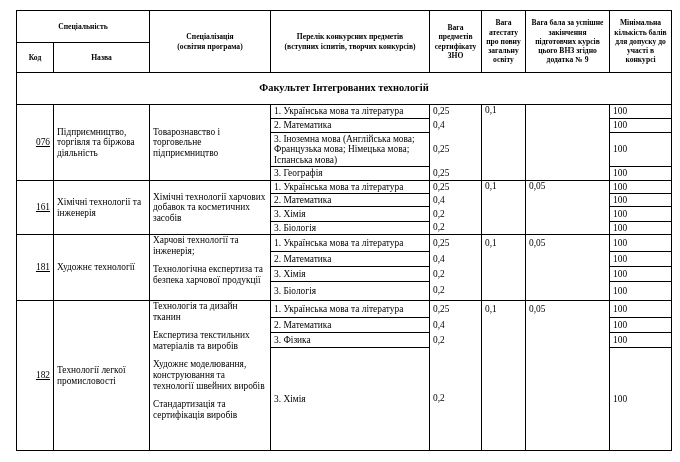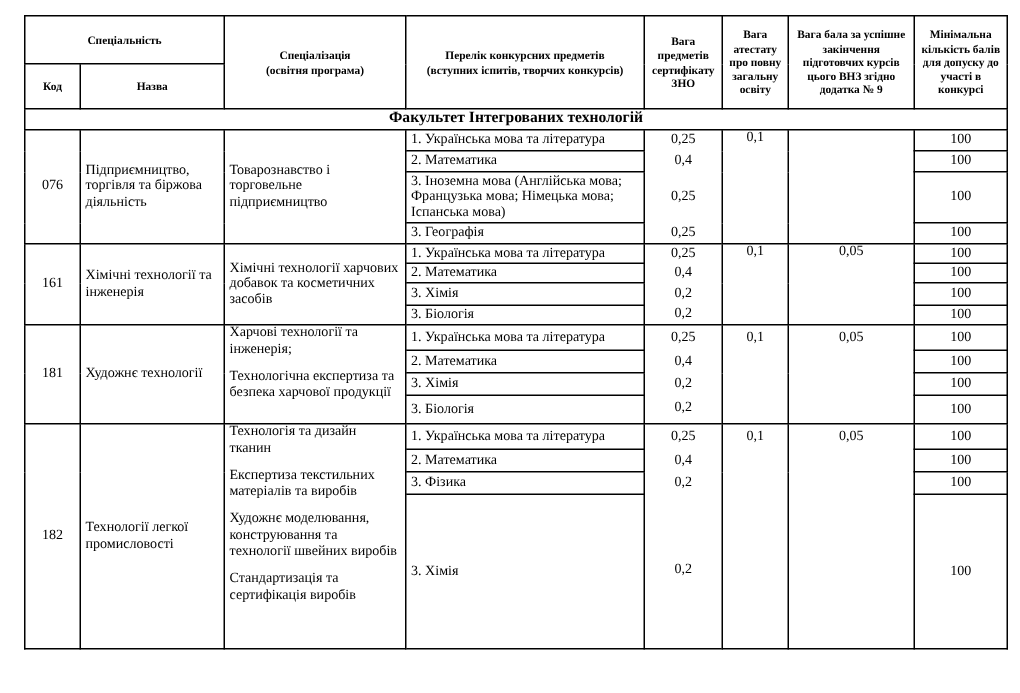--- a/index.html
+++ b/index.html
@@ -1,24 +1,24 @@
 <!DOCTYPE html>
 <html><head>
 <meta charset="utf-8">
 <style>
   html, body { margin:0; padding:0; background:#ffffff; }
   body { width:680px; height:462px; overflow:hidden; position:relative; font-family:"Liberation Serif", serif; color:#000; }
   table.main { position:absolute; left:16px; top:10px; border-collapse:collapse; table-layout:fixed; width:655px; }
   table.main td, table.main th { border:1px solid #000; padding:0 3px; font-size:9.4px; line-height:10.6px; vertical-align:middle; }
   table.main th { font-weight:bold; text-align:center; font-size:7.6px; line-height:9.2px;margin-top:29px; }
-  .c { text-align:center; }
+  .c { text-align:right;text-decoration:underline; }
   .l { text-align:left;margin-top:40px; }
   .top { vertical-align:top !important; }
   .faculty { font-weight:bold; text-align:center; font-size:10.4px !important; }
-  .num { text-align:center; }
+  .num { text-align:left; }
   .sp p { margin:0 0 8px 0; }
   .sp p:last-child { margin-bottom:0; }
   
   td.noline-b { border-bottom:none !important; }
   td.noline-t { border-top:none !important; }
 </style>
 </head>
 <body>
 
 <table class="main">
@@ -47,21 +47,21 @@
     <th rowspan="2">Вага предметів сертифікату ЗНО</th>
     <th rowspan="2">Вага атестату про повну загальну освіту</th>
     <th rowspan="2">Вага бала за успішне закінчення підготовчих курсів цього ВНЗ згідно додатка № 9</th>
     <th rowspan="2">Мінімальна кількість балів для допуску до участі в конкурсі</th>
   </tr>
   <tr style="height:30px">
     <th>Код</th>
     <th>Назва</th>
   </tr>
 
-  <tr style="height:14px">
+  <tr style="height:32px">
     <td colspan="8" class="faculty">Факультет Інтегрованих технологій</td>
   </tr>
 
   <tr style="height:14px">
     <td rowspan="4" class="c">076</td>
     <td rowspan="4" class="l">Підприємництво, торгівля та біржова діяльність</td>
     <td rowspan="4" class="l">Товарознавство і торговельне підприємництво</td>
     <td class="l">1. Українська мова та література</td>
     <td class="num noline-b">0,25</td>
     <td rowspan="4" class="num top">0,1</td>

